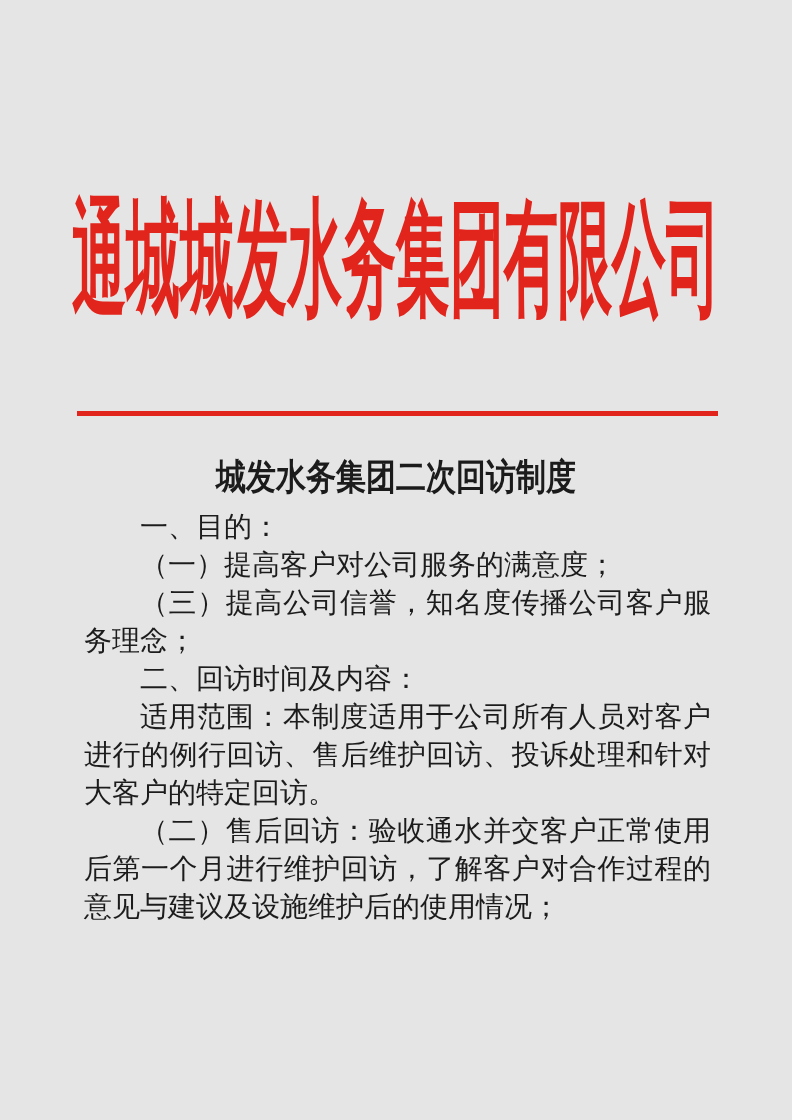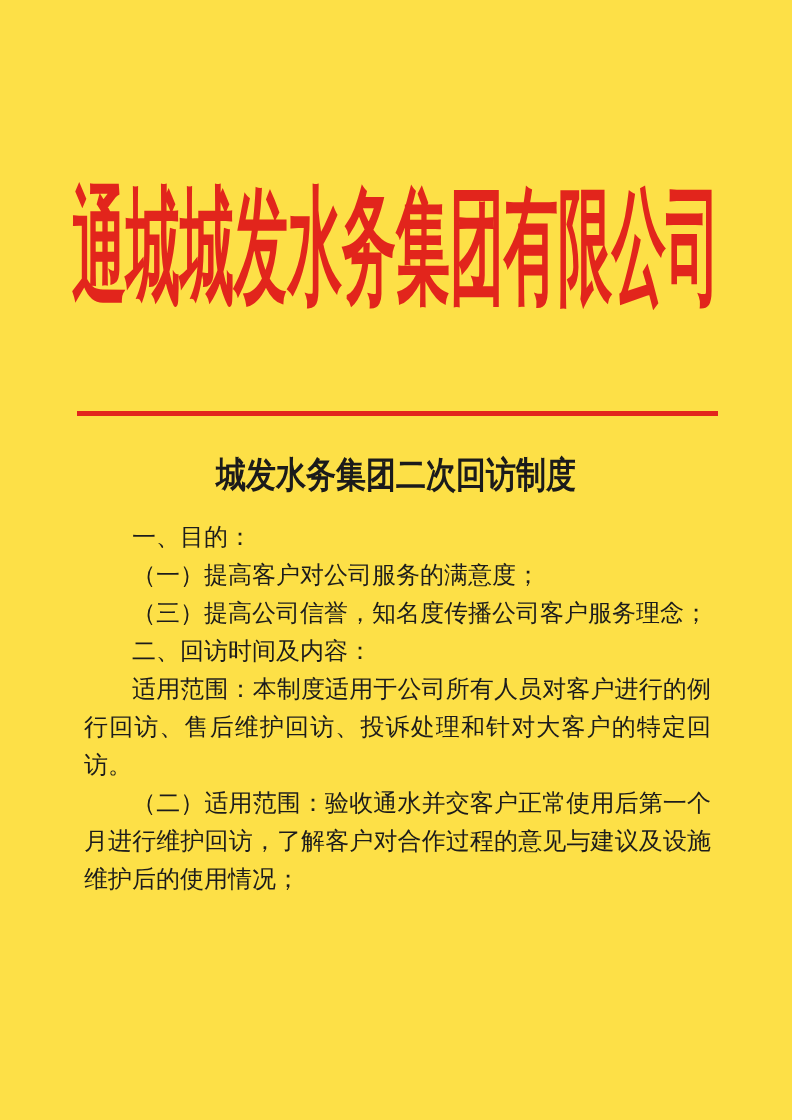--- a/index.html
+++ b/index.html
@@ -4,23 +4,23 @@
 <style>
   html, body {
     margin: 0;
     padding: 0;
     background: #ffffff;
   }
   .page {
     position: relative;
     width: 792px;
     height: 1120px;
-    background: #fde047;
+    background: #e5e5e5;
     overflow: hidden;
-    font-family: Liberation Mono, monospace;
+    font-family: Liberation Sans, sans-serif;
   }
   
   .letterhead {
     position: absolute;
     top: 194px;
     left: 0;
     width: 792px;
     height: 126px;
     display: flex;
     align-items: center;
@@ -57,24 +57,24 @@
     font-weight: bold;
     color: #1b1b1b;
     letter-spacing: 0px;
     transform: scaleY(1.2);
     transform-origin: center center;
     line-height: 42px;
   }
   
   .body-text {
     position: absolute;
-    top: 520px;
+    top: 508px;
     left: 84px;
     width: 627px;
-    font-size: 24px;
+    font-size: 28px;
     line-height: 38px;
     color: #1c1c1c;
     text-align: justify;
   }
   .body-text p {
     margin: 0;
     padding: 0;
     text-indent: 2em;
   }
 </style>
@@ -90,16 +90,16 @@
   <div class="red-rule"></div>
 
   <h1 class="doc-title">城发水务集团二次回访制度</h1>
 
   <div class="body-text" id="body-container">
       <p>一、目的：</p>
       <p>（一）提高客户对公司服务的满意度；</p>
       <p>（三）提高公司信誉，知名度传播公司客户服务理念；</p>
       <p>二、回访时间及内容：</p>
       <p>适用范围：本制度适用于公司所有人员对客户进行的例行回访、售后维护回访、投诉处理和针对大客户的特定回访。</p>
-      <p>（二）适用范围：验收通水并交客户正常使用后第一个月进行维护回访，了解客户对合作过程的意见与建议及设施维护后的使用情况；</p>
+      <p>（二）售后回访：验收通水并交客户正常使用后第一个月进行维护回访，了解客户对合作过程的意见与建议及设施维护后的使用情况；</p>
     </div>
 
 </div>
 
 </body></html>

